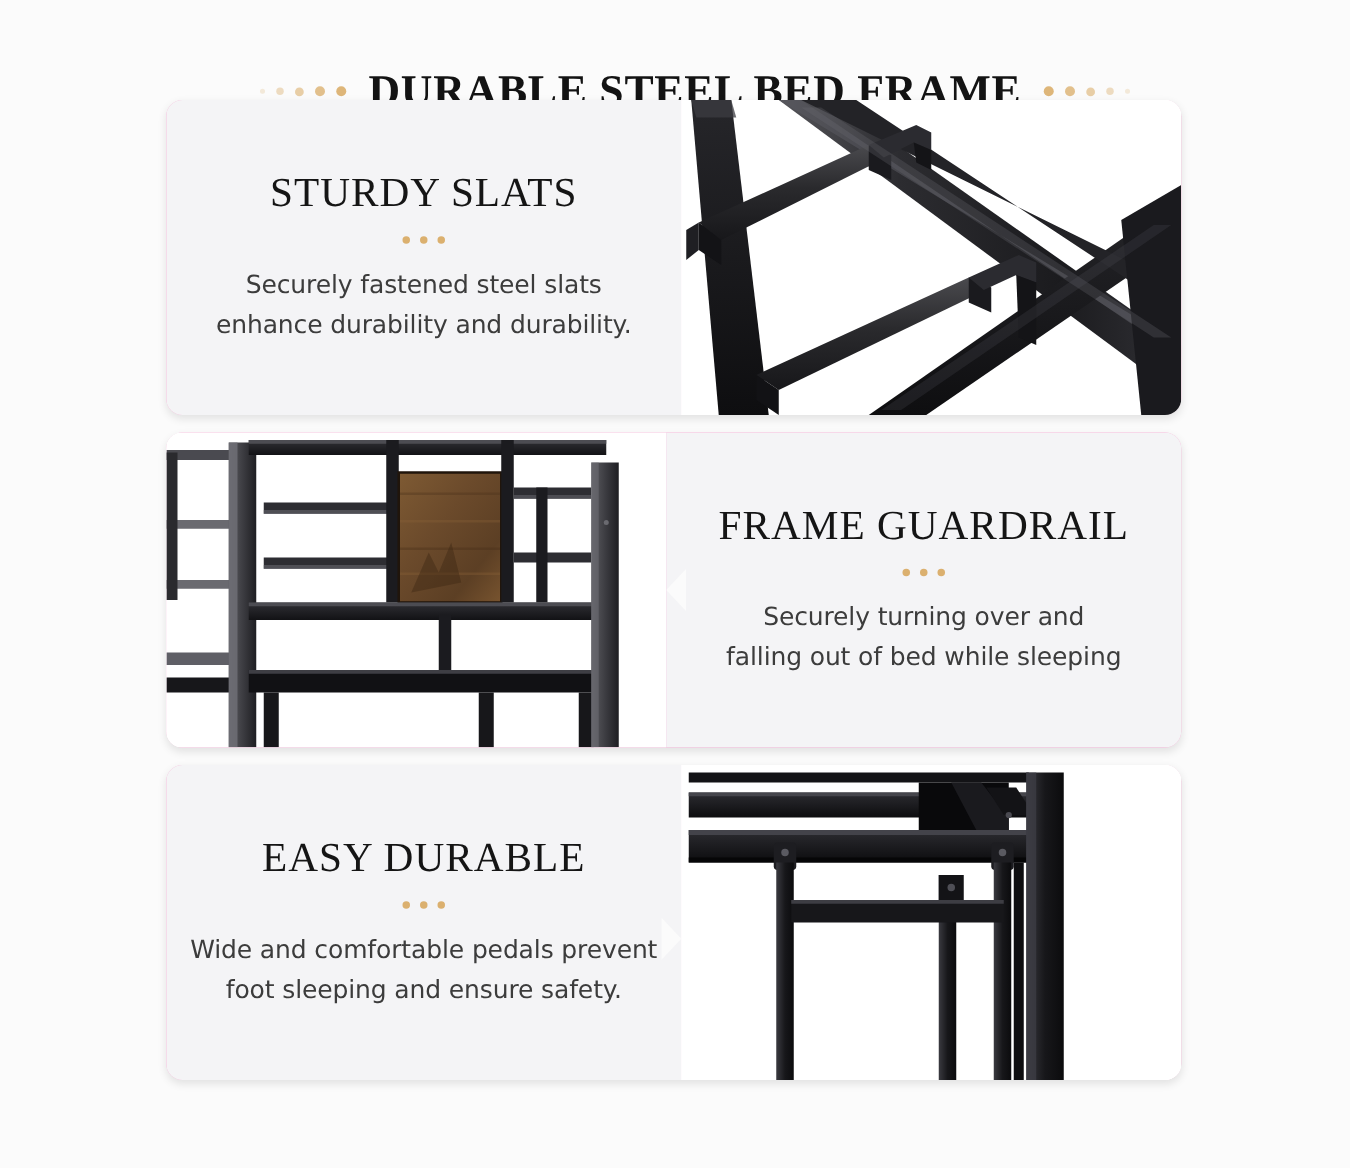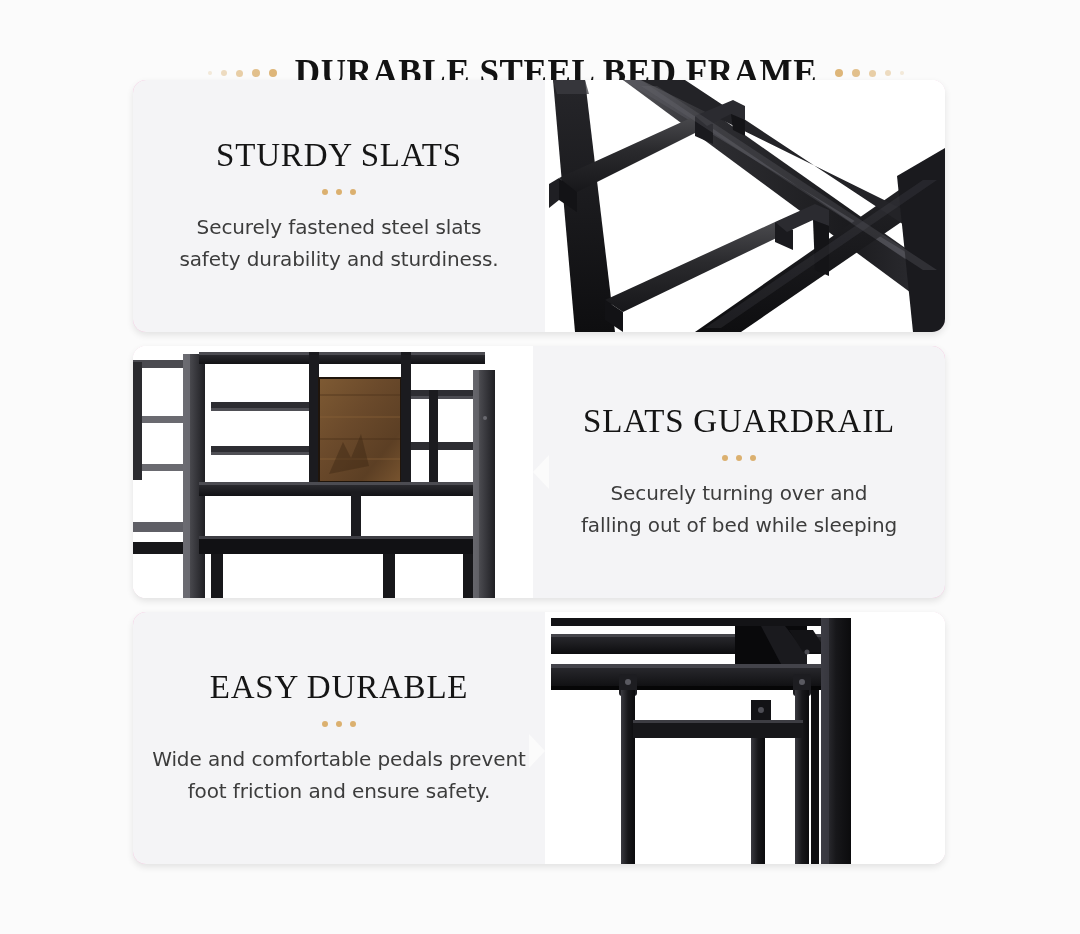--- a/index.html
+++ b/index.html
@@ -164,21 +164,21 @@
 
     <div class="pane pane-text">
       <div class="textblock">
         <div class="card-heading">STURDY SLATS</div>
         <div class="mini-dots">
           <i class="d"></i>
             <i class="d"></i>
             <i class="d"></i>
         </div>
         <div class="card-body">Securely fastened steel slats
-safety durability and sturdiness.</div>
+enhance durability and durability.</div>
       </div>
     </div>
 
     <div class="pane pane-image">
       <div class="photo">
         <svg viewBox="0 0 400 252" preserveAspectRatio="xMidYMid slice">
           <defs>
             <linearGradient id="slatTop" x1="0" y1="0" x2="0" y2="1">
               <stop offset="0%" stop-color="#4a4a4e"></stop>
               <stop offset="45%" stop-color="#2a2a2d"></stop>
@@ -314,21 +314,21 @@
           <rect x="340" y="24" width="22" height="228" fill="url(#postGrad)"></rect>
           <rect x="340" y="24" width="6" height="228" fill="#6e6e75" opacity=".6"></rect>
           <circle cx="352" cy="72" r="2" fill="#6a6a70"></circle>
         </svg>
       </div>
     </div>
 
     <div class="pane pane-text">
       <span class="notch on-left"></span>
       <div class="textblock">
-        <div class="card-heading">SLATS GUARDRAIL</div>
+        <div class="card-heading">FRAME GUARDRAIL</div>
         <div class="mini-dots">
           <i class="d"></i>
             <i class="d"></i>
             <i class="d"></i>
         </div>
         <div class="card-body">Securely turning over and
 falling out of bed while sleeping</div>
       </div>
     </div>
   </div>
@@ -338,21 +338,21 @@
     <div class="pane pane-text">
       <span class="notch on-right"></span>
       <div class="textblock">
         <div class="card-heading">EASY DURABLE</div>
         <div class="mini-dots">
           <i class="d"></i>
             <i class="d"></i>
             <i class="d"></i>
         </div>
         <div class="card-body">Wide and comfortable pedals prevent
-foot friction and ensure safety.</div>
+foot sleeping and ensure safety.</div>
       </div>
     </div>
 
     <div class="pane pane-image">
       <div class="photo">
         <svg viewBox="0 0 400 252" preserveAspectRatio="xMidYMid slice">
           <defs>
             <linearGradient id="legGrad" x1="0" y1="0" x2="1" y2="0">
               <stop offset="0%" stop-color="#3a3a40"></stop>
               <stop offset="50%" stop-color="#17171a"></stop>

